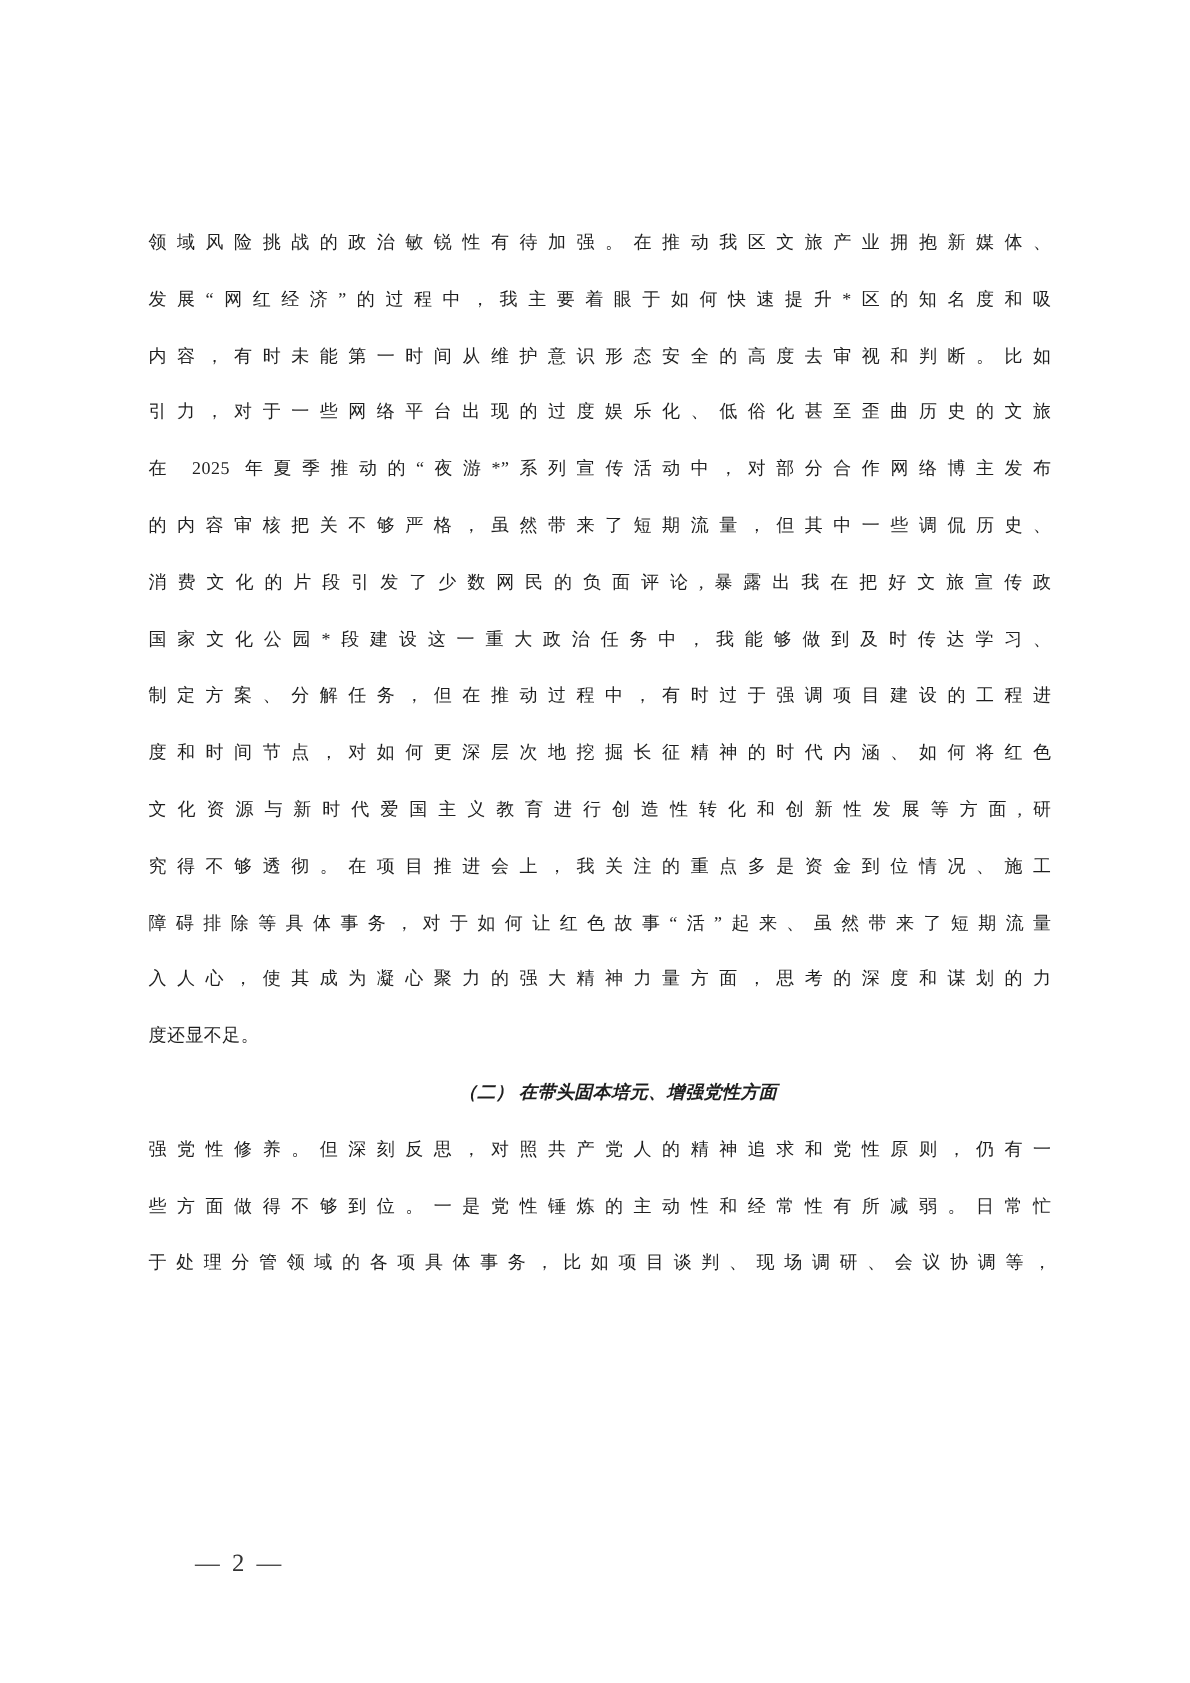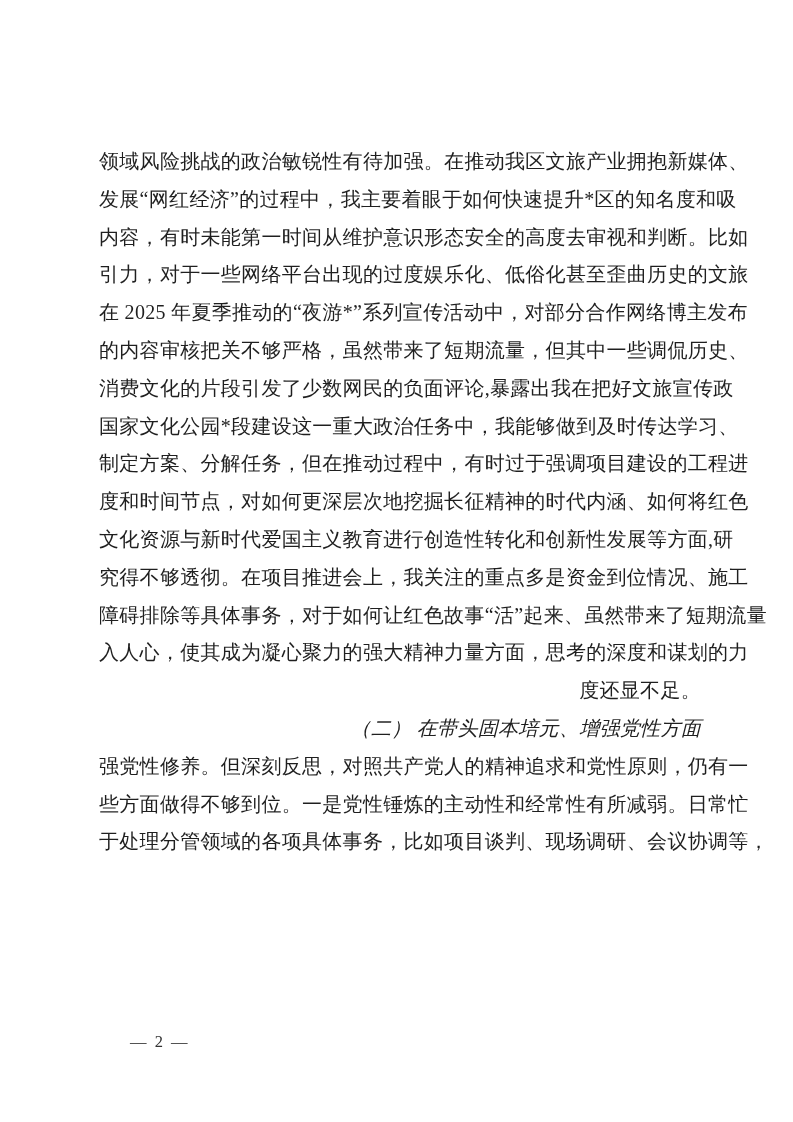--- a/index.html
+++ b/index.html
@@ -18,36 +18,36 @@
   }
   .content {
     position: absolute;
     left: 99px;
     top: 143px;
     width: 602px;
   }
   .ln {
     height: 37.8px;
     line-height: 37.8px;
-    font-size: 20px;
+    font-size: 12px;
     letter-spacing: 0.3px;
     text-align: justify;
     text-align-last: justify;
     white-space: nowrap;
     overflow: visible;
   }
   .ln-left {
-    text-align: right;
+    text-align: left;
     text-align-last: auto;
   }
   .ln-heading {
-    text-align: right;
+    text-align: center;
     text-align-last: auto;
     text-indent: 2em;
-    font-weight: 400;
+    font-weight: 700;
     font-style: italic;
   }
   .ln-indent {
     text-indent: 2em;
   }
   .footer {
     position: absolute;
     left: 130px;
     top: 1031px;
     height: 22px;

